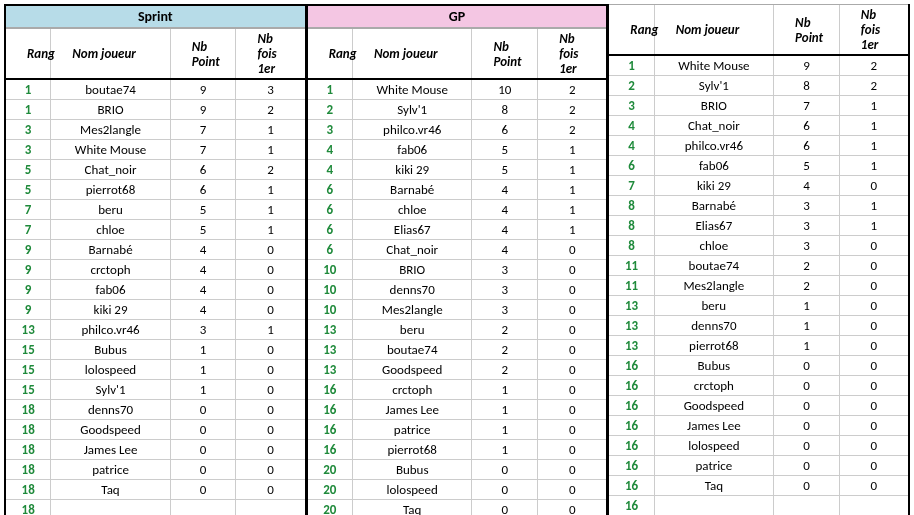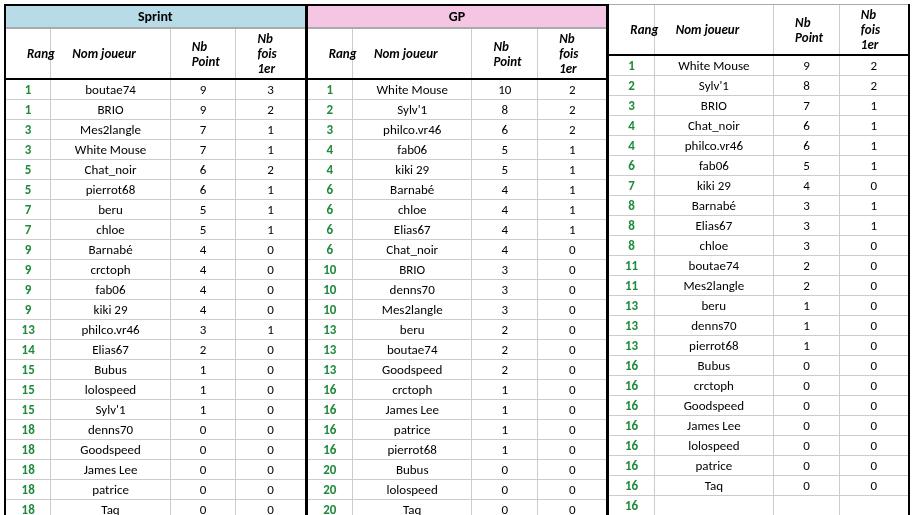--- a/index.html
+++ b/index.html
@@ -166,26 +166,20 @@
             <td class="pts">4</td>
             <td class="fois">0</td>
           </tr>
           <tr>
             <td class="rang">13</td>
             <td class="joueur">philco.vr46</td>
             <td class="pts">3</td>
             <td class="fois">1</td>
           </tr>
           <tr>
-            <td class="rang">14</td>
-            <td class="joueur">Elias67</td>
-            <td class="pts">2</td>
-            <td class="fois">0</td>
-          </tr>
-          <tr>
             <td class="rang">15</td>
             <td class="joueur">Bubus</td>
             <td class="pts">1</td>
             <td class="fois">0</td>
           </tr>
           <tr>
             <td class="rang">15</td>
             <td class="joueur">lolospeed</td>
             <td class="pts">1</td>
             <td class="fois">0</td>

